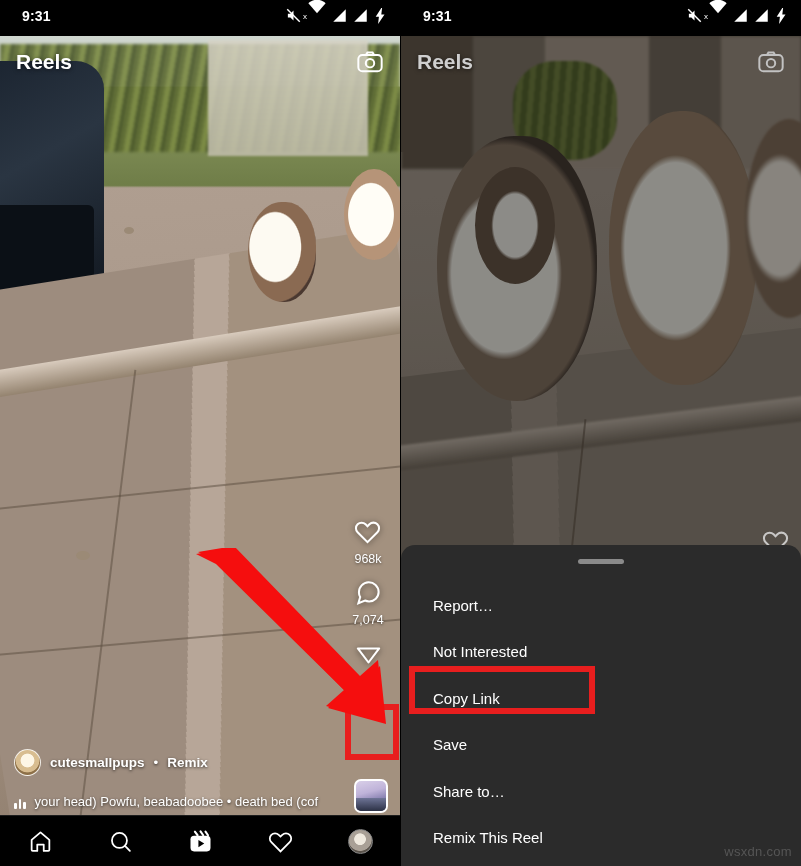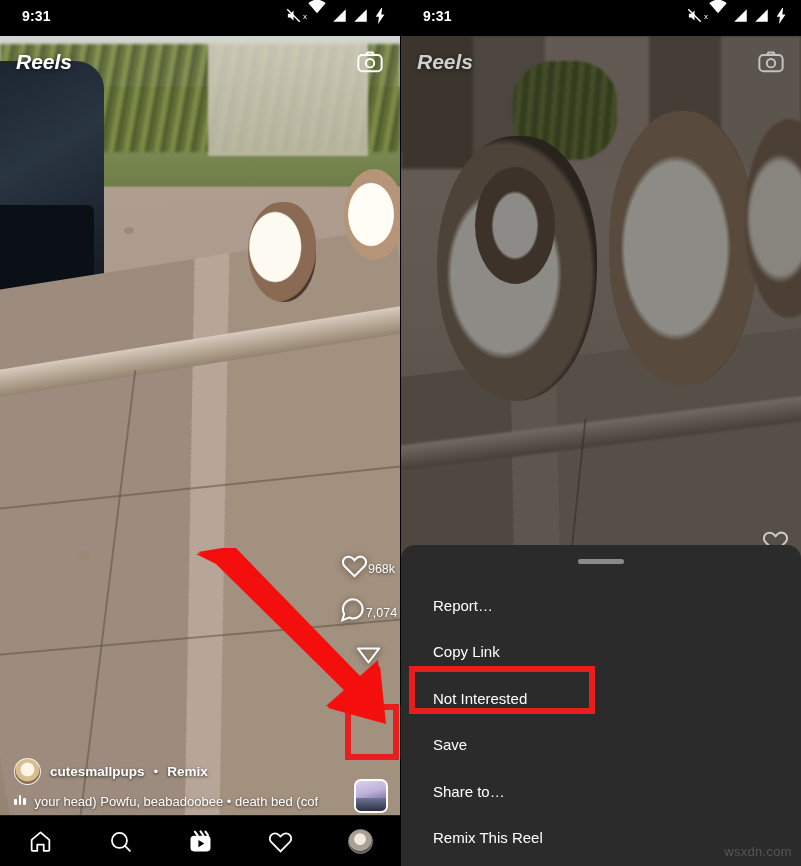--- a/index.html
+++ b/index.html
@@ -157,31 +157,30 @@
 
   
   .reels-header{
     position:absolute; top:36px; left:0; right:0; height:52px;
     display:flex; align-items:center; justify-content:space-between;
     padding:0 16px; z-index:20;
   }
   .reels-title{
     color:#fff; font-size:21px; font-weight:bold;
     text-shadow:0 1px 4px rgba(0,0,0,.55);
-    font-style:italic;
   }
   .reels-title.dimmed{ color:#cfcfcf; }
   .cam-btn{ width:28px; height:28px; }
 
   
   .rail{
     position:absolute; right:4px; bottom:148px; width:56px;
     display:flex; flex-direction:column; align-items:center; gap:0; z-index:20;
   }
-  .rail-item{ display:flex; align-items:center; margin-bottom:13px; }
+  .rail-item{ display:flex; flex-direction:column; align-items:center; margin-bottom:13px; }
   .rail-item .count{
     color:#fff; font-size:12.5px; margin-top:3px;
     text-shadow:0 1px 3px rgba(0,0,0,.6);
   }
   .rail-icon{ filter:drop-shadow(0 1px 3px rgba(0,0,0,.55)); }
   .kebab{
     width:30px; height:34px; display:flex; flex-direction:column;
     align-items:center; justify-content:center; gap:5px;
   }
   .kebab i{ width:4px; height:4px; background:#fff; border-radius:50%; display:block;
@@ -192,36 +191,36 @@
     position:absolute; right:1px; bottom:106px;
     width:54px; height:56px; border:6px solid #E81E1E; z-index:25;
     box-sizing:border-box;
   }
 
   
   .caption-block{
     position:absolute; left:0; right:0; bottom:51px; z-index:20;
     padding:0 14px 6px 14px;
   }
-  .user-row{ display:flex; align-items:center; gap:9px; margin-bottom:9px; }
+  .user-row{ display:flex; align-items:center; gap:9px; margin-bottom:18px; }
   .avatar{
     width:27px; height:27px; border-radius:50%;
     background:radial-gradient(circle at 50% 42%, #fdf6e6 0 34%, #d8bd90 38% 60%, #8d7048 64% 100%);
     border:1px solid rgba(255,255,255,.85);
     flex:none;
   }
   .username{ color:#fff; font-size:13.5px; font-weight:bold; text-shadow:0 1px 3px rgba(0,0,0,.7); }
   .dotsep{ color:#fff; font-size:13.5px; text-shadow:0 1px 3px rgba(0,0,0,.7); }
   .follow{ color:#fff; font-size:13.5px; font-weight:bold; text-shadow:0 1px 3px rgba(0,0,0,.7); }
   .caption-text{
     color:#fff; font-size:13px; margin-bottom:10px; white-space:nowrap;
     text-shadow:0 1px 3px rgba(0,0,0,.7);
   }
   .caption-more{ font-weight:bold; }
-  .audio-row{ display:flex; align-items:flex-start; gap:9px; }
+  .audio-row{ display:flex; align-items:flex-end; gap:9px; }
   .audio-icon{ display:flex; align-items:flex-end; gap:2px; height:11px; }
   .audio-icon b{ width:2.5px; background:#fff; display:block; border-radius:1px; }
   .audio-text{ color:#fff; font-size:13px; white-space:nowrap; text-shadow:0 1px 3px rgba(0,0,0,.7); }
   .album-art{
     position:absolute; right:12px; bottom:2px;
     width:34px; height:34px; border-radius:7px;
     border:2px solid #fff;
     background:linear-gradient(165deg,#d9cfe8 0%,#bfb3d9 38%,#8d86b5 62%,#4c4a63 100%);
     overflow:hidden;
   }
@@ -491,25 +490,25 @@
         <path d="M20.8 5.6a5 5 0 0 0-7.1 0L12 7.3l-1.7-1.7a5 5 0 1 0-7.1 7.1l8.8 8.8 8.8-8.8a5 5 0 0 0 0-7.1z"></path>
       </svg>
     </div>
 
     <div class="sheet">
       <div class="sheet-handle"></div>
       <div class="menu">
         <div class="menu-item">
             <span>Report…</span>
           </div>
+        <div class="menu-item">
+            <span>Not Interested</span>
+          </div>
         <div class="menu-item hl">
             <span>Copy Link</span>
-          </div>
-        <div class="menu-item">
-            <span>Not Interested</span>
           </div>
         <div class="menu-item">
             <span>Save</span>
           </div>
         <div class="menu-item">
             <span>Share to…</span>
           </div>
         <div class="menu-item">
             <span>Remix This Reel</span>
           </div>

